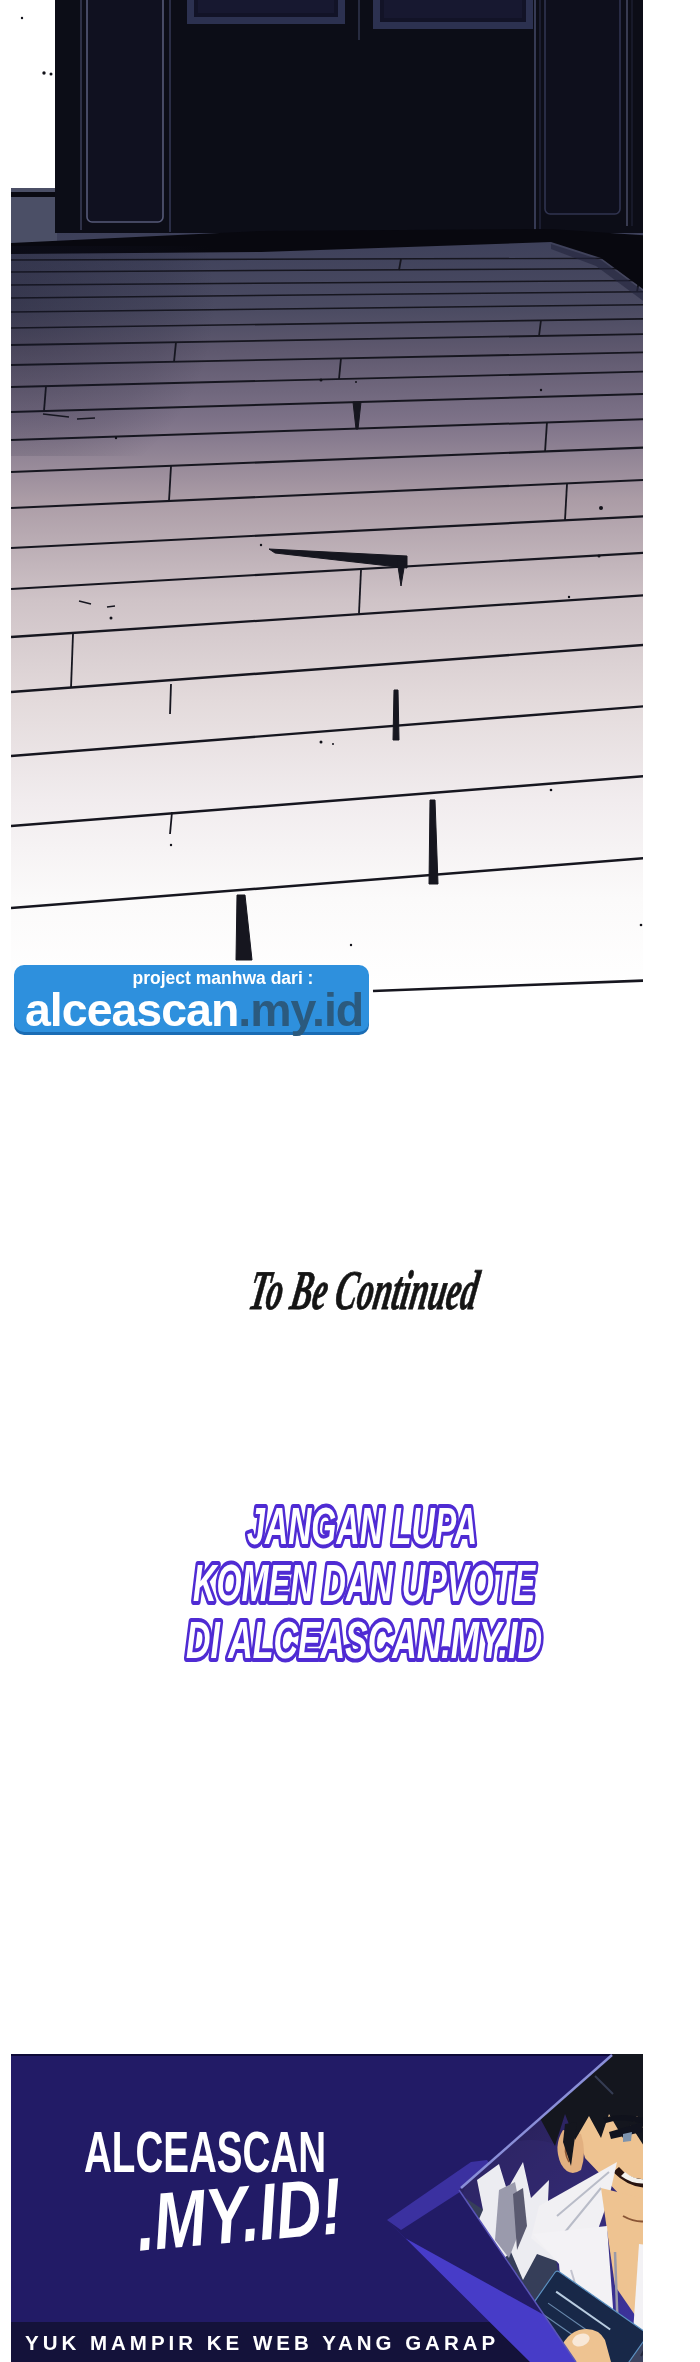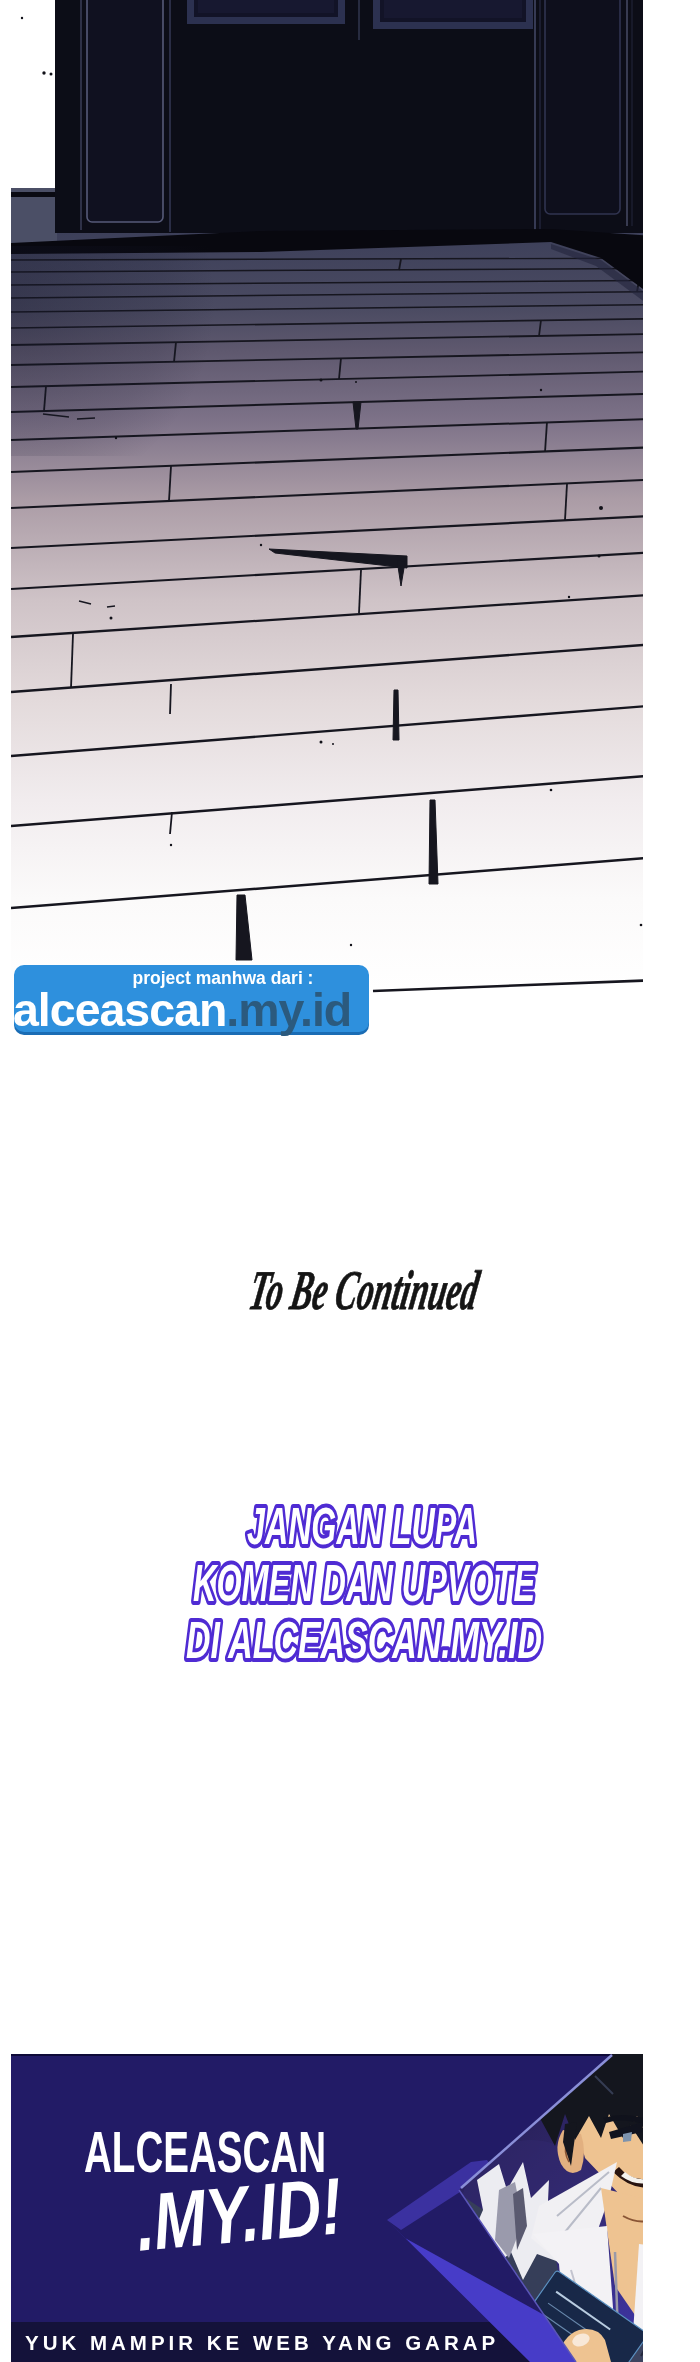--- a/index.html
+++ b/index.html
@@ -148,21 +148,21 @@
     <circle cx="200" cy="972" r="1.2"></circle>
     <circle cx="630" cy="925" r="1.3"></circle>
     <circle cx="340" cy="945" r="1.2"></circle>
   </g>
 </svg>
 
 <div class="abs" style="left:3px;top:965px;width:355px;height:67px;background:#2e90dd;border-radius:10px;box-shadow:0 3px 0 #1a6cb4;"></div>
 
 <div class="abs" style="left:0;top:968px;width:424px;text-align:center;color:#ffffff;font-weight:bold;font-size:17.5px;letter-spacing:0px;">project manhwa dari :</div>
 
-<div class="abs" style="left:2px;top:983px;width:360px;color:#ffffff;font-weight:bold;font-size:46.5px;letter-spacing:-1px;">alceascan<span style="color:#2b5a7e">.my.id</span></div>
+<div class="abs" style="left:14px;top:983px;width:360px;color:#ffffff;font-weight:bold;font-size:46.5px;letter-spacing:-1px;">alceascan<span style="color:#2b5a7e">.my.id</span></div>
 
 <svg class="abs" style="left:0;top:1240px" width="700" height="110" viewBox="0 0 700 110">
   <text x="350" y="69" text-anchor="middle" font-family="Liberation Serif" font-style="italic" font-weight="bold" font-size="56" fill="#151515" stroke="#151515" stroke-width="0.8" textLength="228" lengthAdjust="spacingAndGlyphs" transform="skewX(-10)" transform-origin="350 69">To Be Continued</text>
 </svg>
 
 <svg class="abs" style="left:0;top:1490px" width="700" height="190" viewBox="0 0 700 190">
   <g font-family="Liberation Sans" font-weight="bold" font-style="italic" fill="#ffffff" stroke="#4f2bd3" stroke-width="8" paint-order="stroke" stroke-linejoin="round" text-anchor="middle">
 
     <text x="351" y="54" font-size="52" textLength="230" lengthAdjust="spacingAndGlyphs">JANGAN LUPA</text>
 

